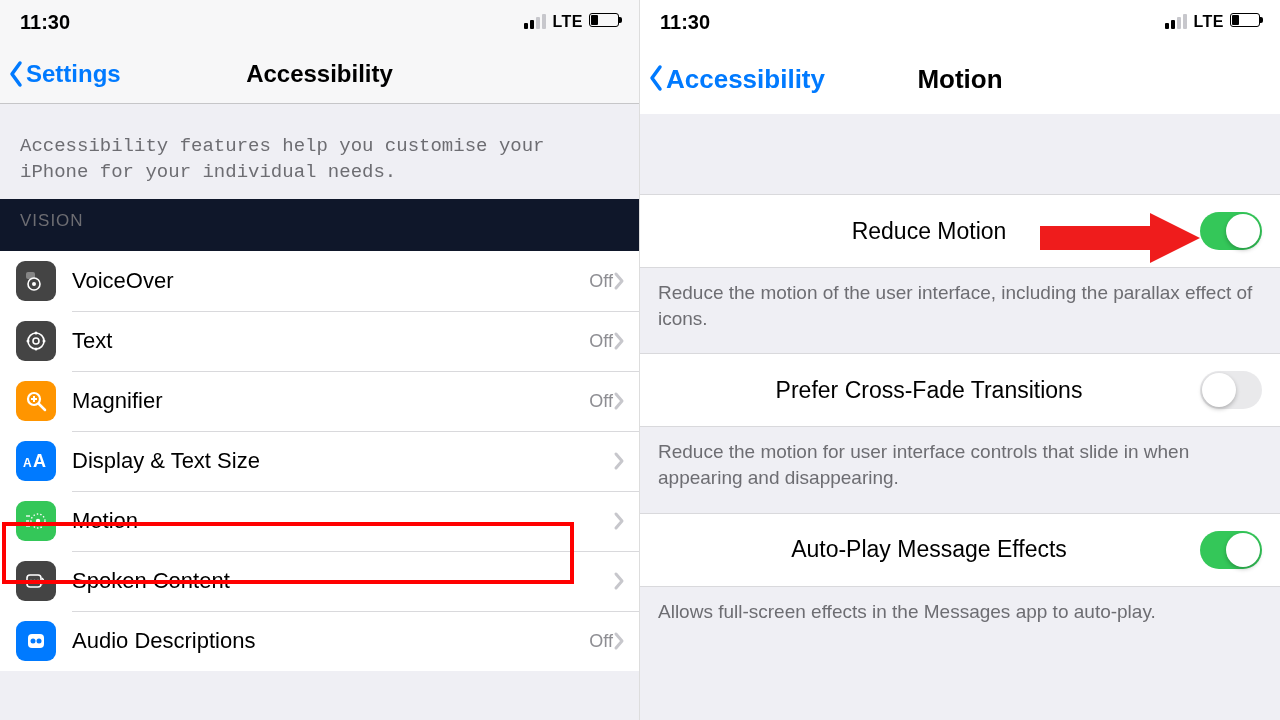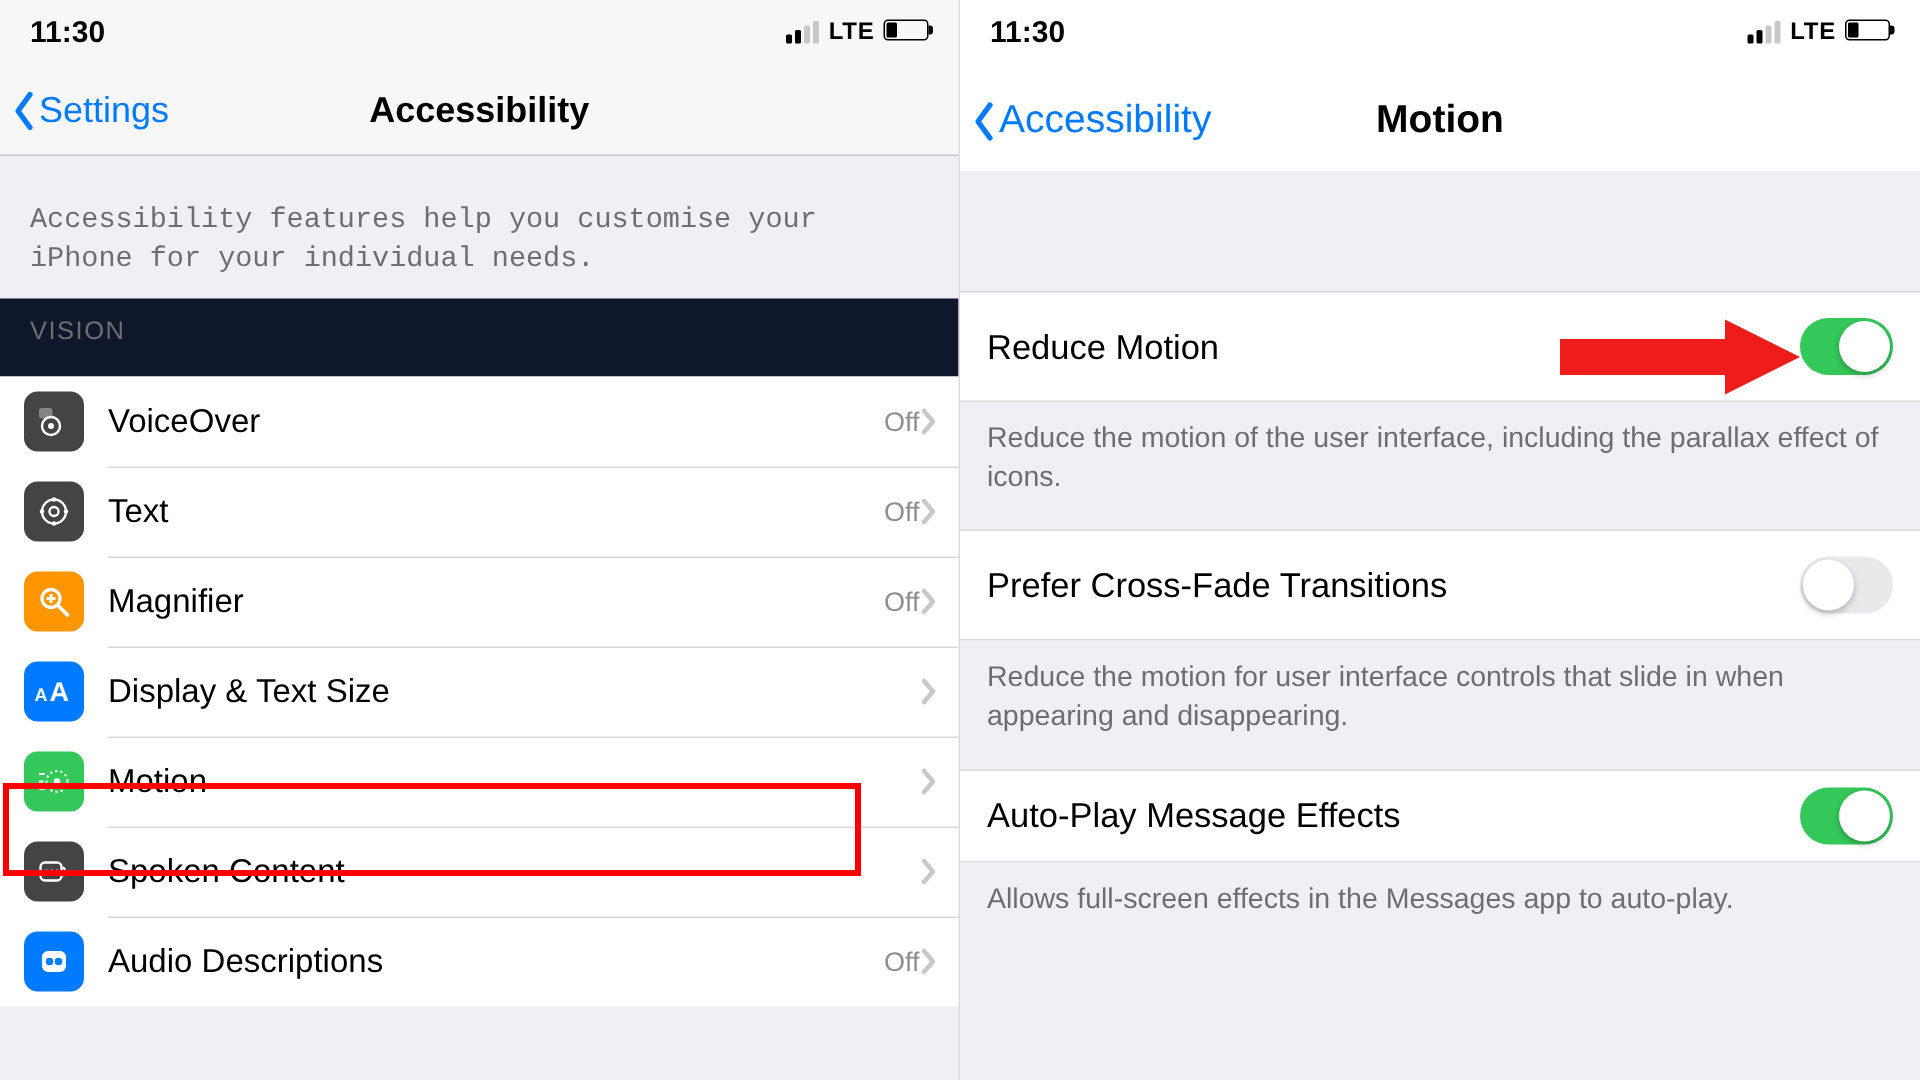--- a/index.html
+++ b/index.html
@@ -75,25 +75,26 @@
   .nav-bar {
     height: 60px;
     background: #f7f7f8;
     border-bottom: 1px solid #c6c6c8;
     display: flex;
     align-items: center;
     position: relative;
   }
   .back-btn {
     display: flex;
-    align-items: flex-end;
+    align-items: flex-start;
     color: #007aff;
     font-size: 24px;
     padding-left: 8px;
     cursor: pointer;
+    font-weight: bold;
   }
   .back-chevron {
     width: 16px; height: 28px;
     margin-right: 2px;
   }
   .nav-title {
     position: absolute;
     left: 50%;
     transform: translateX(-50%);
     font-weight: 600;
@@ -160,21 +161,21 @@
   .highlight-box {
     position:absolute;
     border: 4px solid #ff0000;
     pointer-events:none;
   }
 
   
   .group-top-space { height: 80px; background:#efeff4; }
   .group { background:#fff; border-top:1px solid #d9d9dc; border-bottom:1px solid #d9d9dc; }
   .group .row { padding: 0 18px; }
-  .group .row-label { font-size: 23px; }
+  .group .row-label { font-size: 23px; text-align: center; }
   .footer-text {
     padding: 12px 18px 22px 18px;
     color:#6d6d72;
     font-size:19px;
     line-height:1.35;
     background:#efeff4;
   }
 
   
   .toggle {
@@ -408,21 +409,21 @@
     <div class="row" style="height:72px;">
       <span class="row-label">Prefer Cross-Fade Transitions</span>
       <div class="toggle off">
           <div class="knob"></div>
         </div>
     </div>
   </div>
   <div class="footer-text">Reduce the motion for user interface controls that slide in when appearing and disappearing.</div>
 
   <div class="group">
-    <div class="row" style="height:60px;">
+    <div class="row" style="height:72px;">
       <span class="row-label">Auto-Play Message Effects</span>
       <div class="toggle on">
           <div class="knob"></div>
         </div>
     </div>
   </div>
   <div class="footer-text">Allows full-screen effects in the Messages app to auto-play.</div>
 
   <svg class="red-arrow" style="left:400px; top:208px;" width="180" height="60" viewBox="0 0 180 60">
     <rect x="0" y="18" width="110" height="24" fill="#ef1c1c"></rect>

